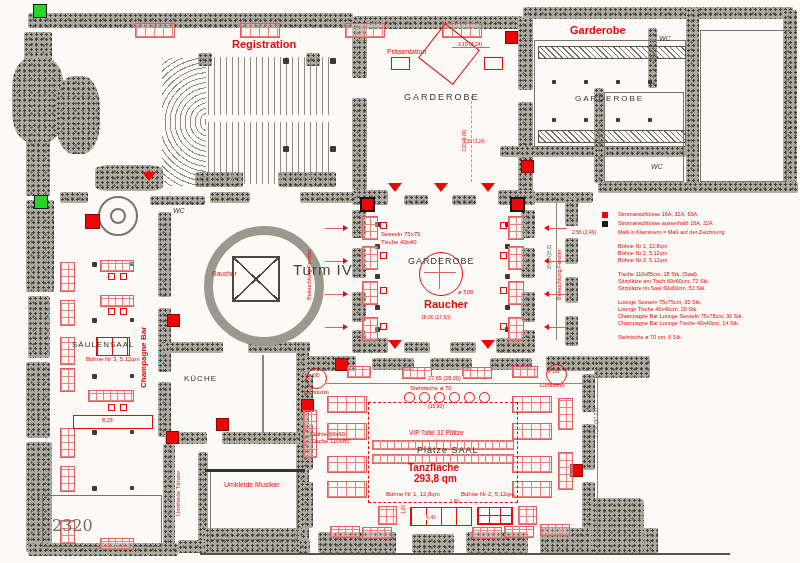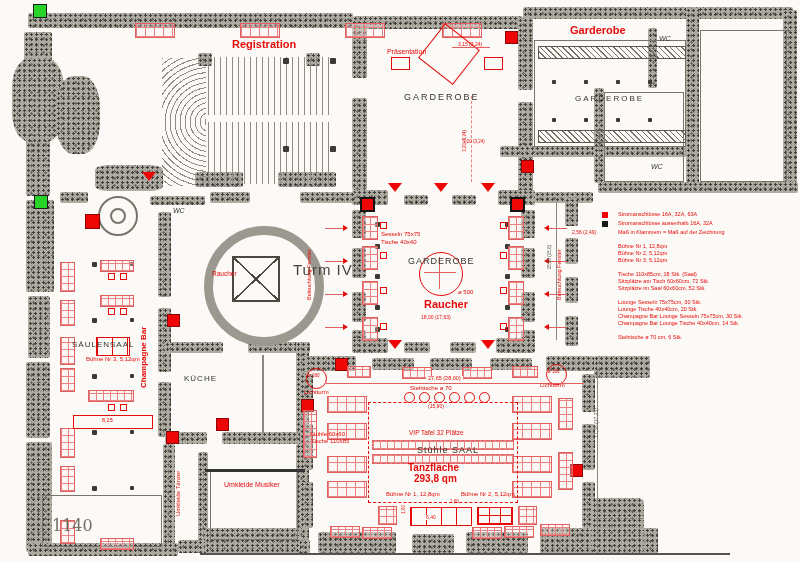--- a/index.html
+++ b/index.html
@@ -361,30 +361,30 @@
   <div class="lbl v" style="left:307px;top:236px;font-size:5.5px;height:64px">Beleuchtung Fenster</div>
   <div class="lbl v" style="left:557px;top:236px;font-size:5.5px;height:64px">Beleuchtung Fenster</div>
   <div class="lbl v" style="left:548px;top:245px;font-size:4.5px;color:#55534c">15,88 (15,6)</div>
   <div class="lbl blk" style="left:72px;top:341px;font-size:8px;letter-spacing:1px">SÄULENSAAL</div>
   <div class="lbl" style="left:86px;top:356px;font-size:6px">Bühne Nr 3, 5,12qm</div>
   <div class="lbl v" style="left:140px;top:330px;font-size:8px;font-weight:bold;height:58px">Champagne Bar</div>
   <div class="lbl blk" style="left:184px;top:375px;font-size:8px;letter-spacing:1px">KÜCHE</div>
   <div class="lbl" style="left:102px;top:418px;font-size:5.5px">8,25</div>
   <div class="lbl v" style="left:175px;top:460px;font-size:6px;height:56px">Umkleide Tänzer</div>
   <div class="lbl" style="left:224px;top:481px;font-size:7px">Umkleide Musiker</div>
-  <div class="lbl" style="left:52px;top:518px;font-size:16px;color:#6f6d64;font-family:'DejaVu Serif',serif">1140</div>
+  <div class="lbl" style="left:52px;top:518px;font-size:16px;color:#6f6d64;font-family:'DejaVu Serif',serif">2320</div>
   <div class="lbl" style="left:426px;top:376px;font-size:5.5px;background:#fbfaf6;padding:0 2px">27,65 (28,00)</div>
   <div class="lbl" style="left:410px;top:385px;font-size:6px">Stehtische ø 70</div>
   <div class="lbl" style="left:428px;top:404px;font-size:5px">(15,90)</div>
   <div class="lbl" style="left:304px;top:389px;font-size:6px">Lichtturm</div>
   <div class="lbl" style="left:308px;top:374px;font-size:4.5px">ø 180</div>
   <div class="lbl" style="left:540px;top:382px;font-size:6px">Lichtturm</div>
   <div class="lbl" style="left:548px;top:370px;font-size:4.5px">ø 180</div>
   <div class="lbl" style="left:409px;top:430px;font-size:6.5px">VIP Tafel 32 Plätze</div>
-  <div class="lbl blk" style="left:417px;top:446px;font-size:9px;letter-spacing:1px">Stühle SAAL</div>
+  <div class="lbl blk" style="left:417px;top:446px;font-size:9px;letter-spacing:1px">Plätze SAAL</div>
   <div class="lbl" style="left:408px;top:463px;font-size:10px;font-weight:bold">Tanzfläche</div>
   <div class="lbl" style="left:414px;top:474px;font-size:10px;font-weight:bold">293,8 qm</div>
   <div class="lbl" style="left:386px;top:491px;font-size:6px">Bühne Nr 1, 12,8qm</div>
   <div class="lbl" style="left:461px;top:491px;font-size:6px">Bühne Nr 2, 5,12qm</div>
   <div class="lbl" style="left:310px;top:431px;font-size:6px">Stühle 60x60</div>
   <div class="lbl" style="left:311px;top:438px;font-size:6px">Tische 110x85</div>
   <div class="lbl" style="left:425px;top:515px;font-size:5px;background:#fff;padding:0 1px">6,40</div>
   <div class="lbl v" style="left:402px;top:505px;font-size:4.5px">1,60</div>
   <div class="lbl" style="left:450px;top:500px;font-size:4.5px">1,60</div>
   <div class="lbl v" style="left:594px;top:408px;font-size:5px;color:#55534c">17,38 (17,23)</div>

